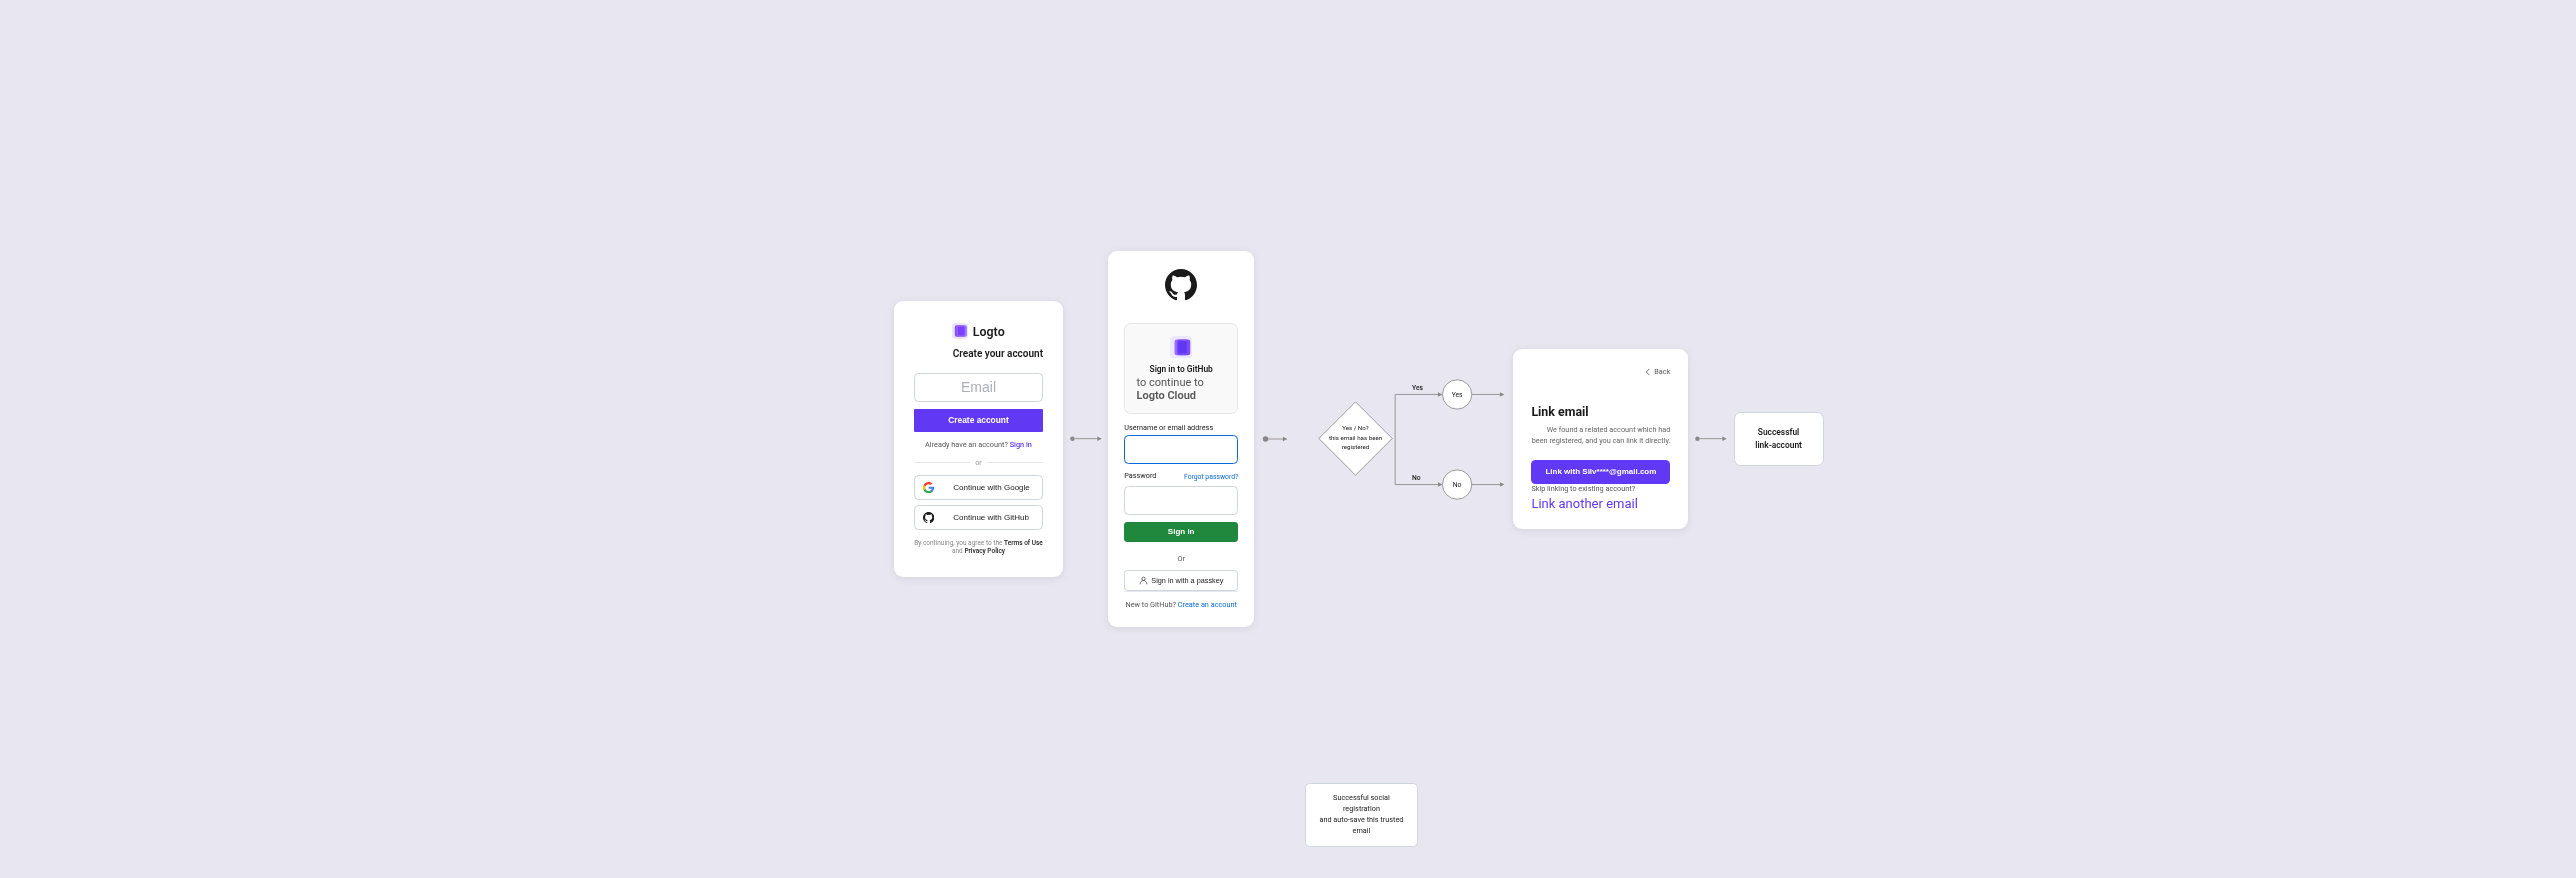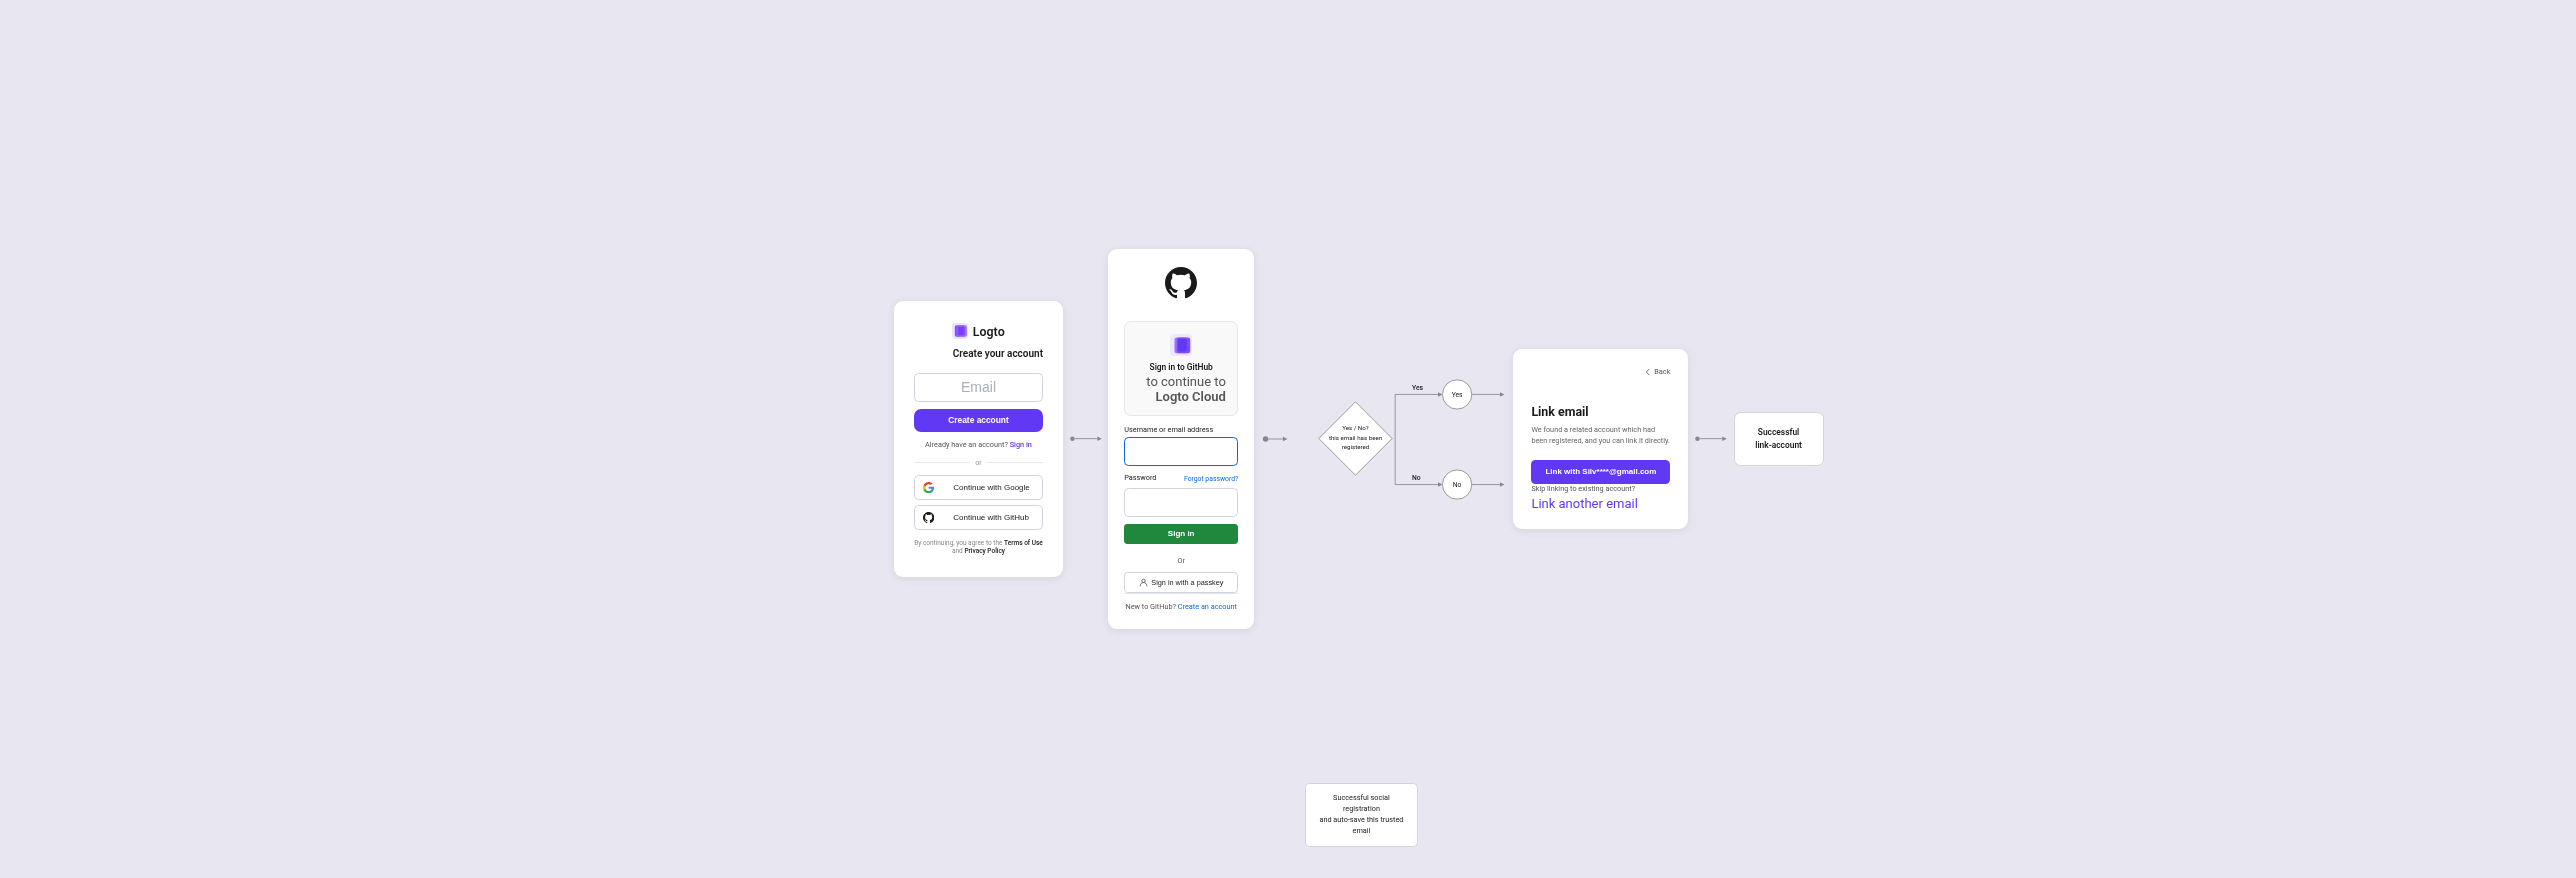--- a/index.html
+++ b/index.html
@@ -82,21 +82,21 @@
     .form-input::placeholder {
       color: #aab0bc;
     }
 
     .btn-primary {
       width: 100%;
       padding: 6.8px;
       background: #6139f5;
       color: #fff;
       border: none;
-      border-radius: 7px;
+      border-radius: 1px;
       font-size: 8.4px;
       font-weight: 600;
       cursor: pointer;
       margin-bottom: 8px;
     }
 
     .sign-in-text {
       text-align: center;
       font-size: 7.3px;
       color: #555;
@@ -208,22 +208,22 @@
 
     .github-title {
       text-align: center;
       font-size: 8.4px;
       font-weight: 600;
       color: #1a1a1a;
       margin-bottom: 2.3px;
     }
 
     .github-subtitle {
-      text-align: right;
-      font-size: 13px;
+      text-align: left;
+      font-size: 11px;
       color: #555;
       margin-bottom: 0;
     }
 
     .github-subtitle strong {
       font-weight: 600;
     }
 
     .github-form-label {
       font-size: 7.3px;
@@ -316,20 +316,21 @@
       font-weight: 700;
       color: #1a1a1a;
       margin-bottom: 5.6px;
     }
 
     .link-email-desc {
       font-size: 7.3px;
       color: #666;
       line-height: 1.5;
       margin-bottom: 13.5px;
+      text-align: right;
     }
 
     .btn-link-email {
       width: 100%;
       padding: 7.3px;
       background: #6139f5;
       color: #fff;
       border: none;
       border-radius: 4.5px;
       font-size: 8px;

